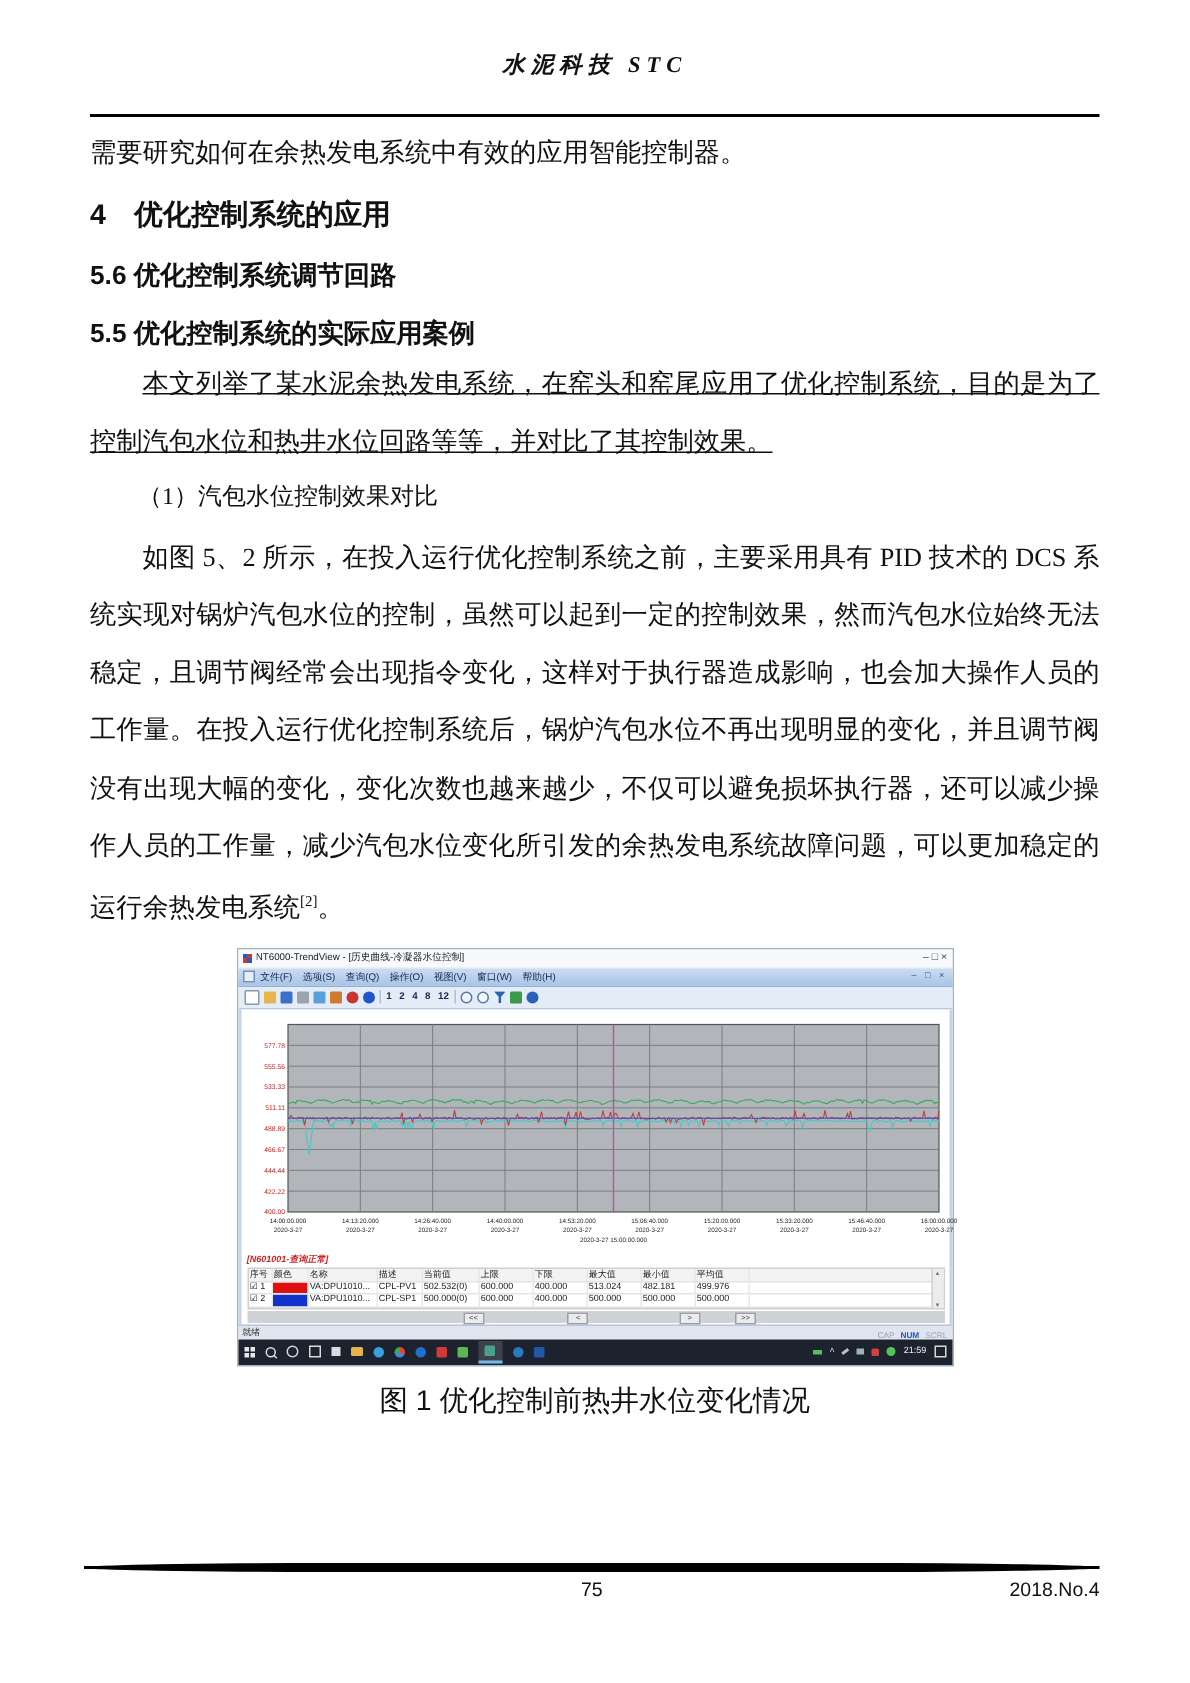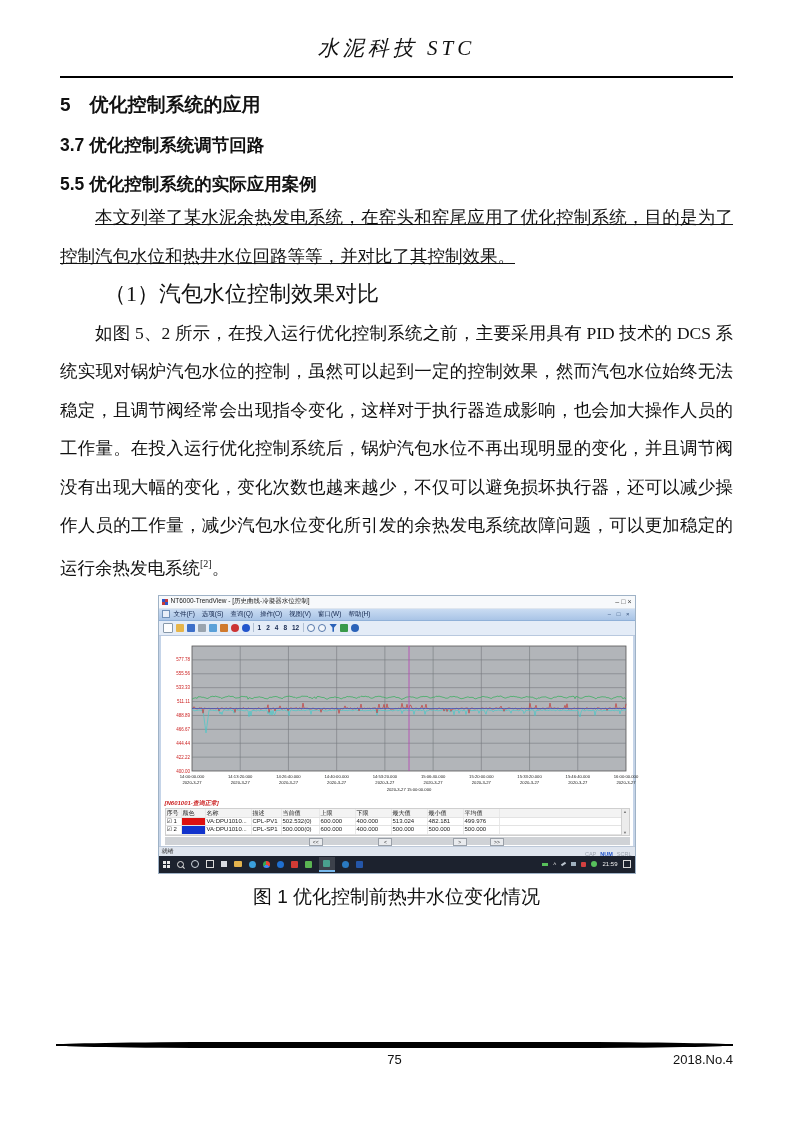--- a/index.html
+++ b/index.html
@@ -1,31 +1,31 @@
 <!DOCTYPE html>
 <html><head>
 <meta charset="utf-8">
 <style>
   html,body{margin:0;padding:0;background:#fff;}
   .page{position:relative;width:793px;height:1122px;background:#fff;overflow:hidden;
         font-family:"Liberation Serif","DejaVu Serif",serif;color:#111;box-sizing:border-box;
         padding:34px 60px 0 60px;}
   
-  .journal-title{text-align:center;font-size:21px;font-weight:normal;font-style:italic;
+  .journal-title{text-align:center;font-size:15px;font-weight:bold;font-style:italic;
         letter-spacing:4px;height:26px;}
   .header-rule{border:none;border-top:2.5px solid #000;margin:16px 0 0 0;}
   .p{font-size:17.5px;line-height:38.5px;text-align:justify;margin:0;}
   .p.indent{text-indent:2em;}
   .intro{font-size:17.5px;line-height:30px;margin:8px 0 0 0;}
   .h-big{font-family:"Liberation Sans","DejaVu Sans",sans-serif;font-weight:bold;
         font-size:19px;margin:14px 0 0 0;}
   .h-sec{font-family:"Liberation Sans","DejaVu Sans",sans-serif;font-weight:bold;
         font-size:17.5px;margin:15px 0 0 0;}
   .para1{margin-top:4px;}
-  .pcase{font-size:22px;line-height:38.5px;margin:0;text-indent:2em;}
+  .pcase{font-size:16px;line-height:38.5px;margin:0;text-indent:2em;}
   sup.ref{font-size:10px;}
   
   .shot{width:476px;margin:8px auto 0 auto;border:1px solid #9fb2c6;background:#fff;
         font-family:"Liberation Sans","DejaVu Sans",sans-serif;}
   .titlebar{height:12px;background:#f7f9fb;display:flex;align-items:center;padding:0 3px;
         border-bottom:1px solid #dfe6ee;}
   .appicon{width:6px;height:6px;margin-right:3px;flex:none;
         background:conic-gradient(#c23b3b 0 25%,#2f55c8 0 50%,#c23b3b 0 75%,#2f55c8 0);}
   .wtitle{font-size:6.5px;color:#1a1a1a;flex:1;white-space:nowrap;overflow:hidden;}
   .wctl{font-size:7px;color:#444;margin-left:4px;line-height:1;}
@@ -121,23 +121,24 @@
   .issue{position:absolute;right:0;}
 </style>
 </head>
 <body>
 
 <div class="page">
 
   <div class="journal-title">水泥科技 STC</div>
   <hr class="header-rule">
 
-
-  <p class="h-big">5　优化控制系统的应用</p>
-  <p class="h-sec">3.7 优化控制系统调节回路</p>
+  <p class="intro">需要研究如何在余热发电系统中有效的应用智能控制器。</p>
+
+  <p class="h-big">4　优化控制系统的应用</p>
+  <p class="h-sec">5.6 优化控制系统调节回路</p>
 
   <p class="h-sec">5.5 优化控制系统的实际应用案例</p>
   <p class="p indent" style="margin-top:2px;text-decoration:underline;">本文列举了某水泥余热发电系统，在窑头和窑尾应用了优化控制系统，目的是为了控制汽包水位和热井水位回路等等，并对比了其控制效果。</p>
   <p class="pcase">（1）汽包水位控制效果对比</p>
   <p class="p indent"><span>如图 5、2 所示，在投入运行优化控制系统之前，主要采用具有 PID 技术的 DCS 系统实现对锅炉汽包水位的控制，虽然可以起到一定的控制效果，然而汽包水位始终无法稳定，且调节阀经常会出现指令变化，这样对于执行器造成影响，也会加大操作人员的工作量。在投入运行优化控制系统后，锅炉汽包水位不再出现明显的变化，并且调节阀没有出现大幅的变化，变化次数也越来越少，不仅可以避免损坏执行器，还可以减少操作人员的工作量，减少汽包水位变化所引发的余热发电系统故障问题，可以更加稳定的运行余热发电系统</span><sup class="ref">[2]</sup><span>。</span></p>
 
   <div class="shot">
 
     <div class="titlebar">
       <div class="appicon"></div>

